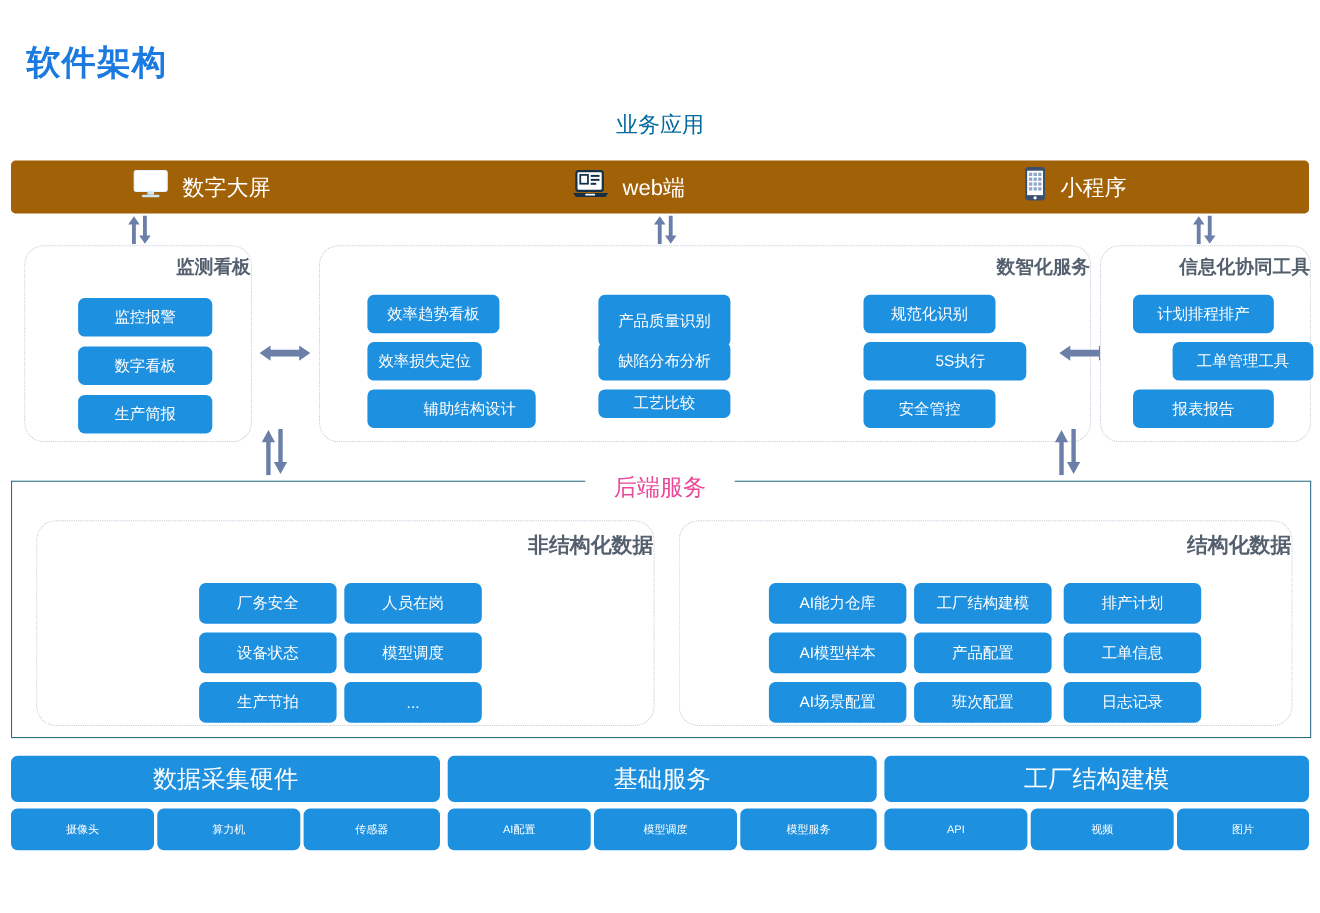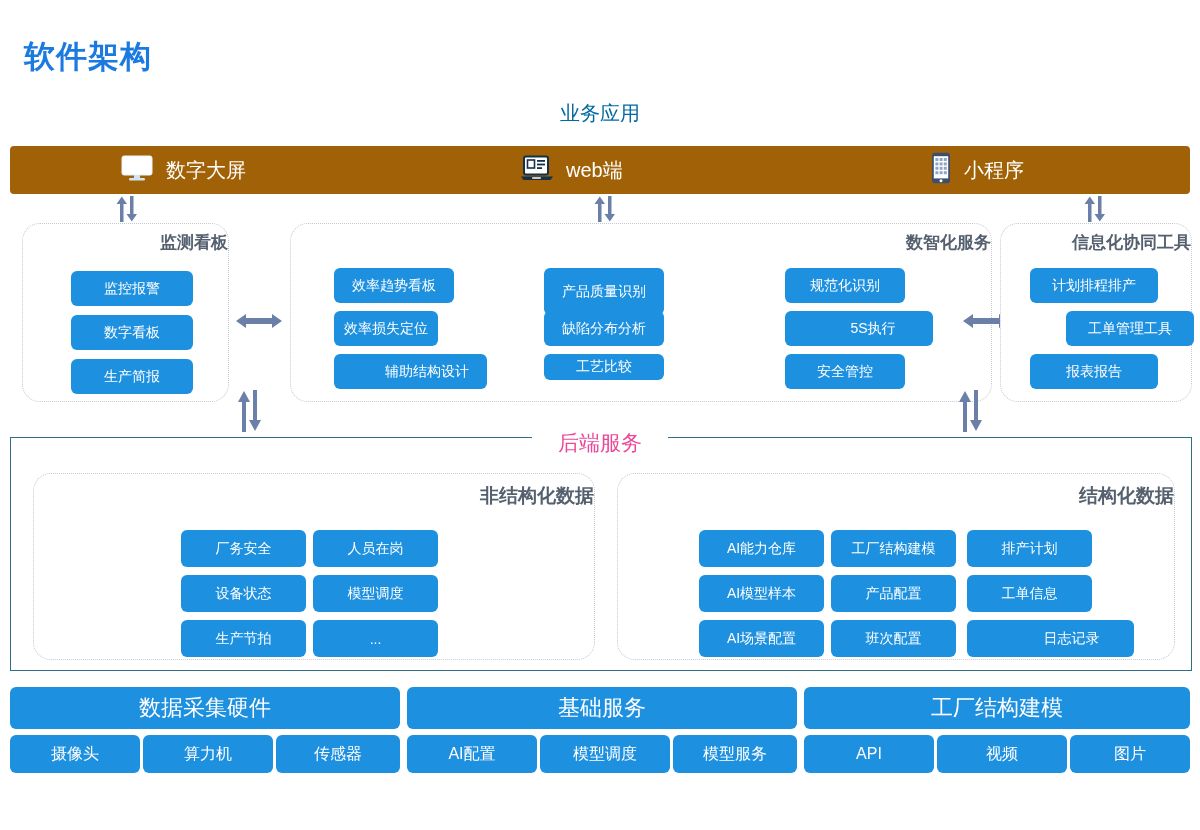--- a/index.html
+++ b/index.html
@@ -79,21 +79,21 @@
   }
   .backend-title span{background:#ffffff;padding:0 26px;}
 
   
   .bottom-head{
     position:absolute;height:42px;background:#1e90e0;border-radius:6px;
     color:#fff;font-size:22px;display:flex;align-items:center;justify-content:center;
   }
   .bottom-cell{
     position:absolute;height:38px;background:#1e90e0;border-radius:6px;
-    color:#fff;font-size:16px;display:flex;align-items:center;justify-content:center;
+    color:#fff;font-size:10px;display:flex;align-items:center;justify-content:center;
   }
 </style>
 </head>
 <body>
 
 <div class="page">
 
   <div class="page-title">软件架构</div>
 
   <div class="apps-caption">业务应用</div>
@@ -260,21 +260,21 @@
     <div class="chip" style="position:absolute;left:81px;top:56px;width:125px;height:37px;">AI能力仓库</div>
     <div class="chip" style="position:absolute;left:81px;top:101px;width:125px;height:37px;">AI模型样本</div>
     <div class="chip" style="position:absolute;left:81px;top:146px;width:125px;height:37px;">AI场景配置</div>
 
     <div class="chip" style="position:absolute;left:213px;top:56px;width:125px;height:37px;">工厂结构建模</div>
     <div class="chip" style="position:absolute;left:213px;top:101px;width:125px;height:37px;">产品配置</div>
     <div class="chip" style="position:absolute;left:213px;top:146px;width:125px;height:37px;">班次配置</div>
 
     <div class="chip" style="position:absolute;left:349px;top:56px;width:125px;height:37px;">排产计划</div>
     <div class="chip" style="position:absolute;left:349px;top:101px;width:125px;height:37px;">工单信息</div>
-    <div class="chip" style="position:absolute;left:349px;top:146px;width:125px;height:37px;padding-left:42px;">日志记录</div>
+    <div class="chip" style="position:absolute;left:349px;top:146px;width:125px;height:37px;">日志记录</div>
   </div>
 
   <div class="bottom-head" style="left:10px;top:687px;width:390px;">数据采集硬件</div>
   <div class="bottom-head" style="left:407px;top:687px;width:390px;">基础服务</div>
   <div class="bottom-head" style="left:804px;top:687px;width:386px;">工厂结构建模</div>
 
   <div class="bottom-cell" style="left:10px;top:735px;width:130px;">摄像头</div>
   <div class="bottom-cell" style="left:143px;top:735px;width:130px;">算力机</div>
   <div class="bottom-cell" style="left:276px;top:735px;width:124px;">传感器</div>
 

